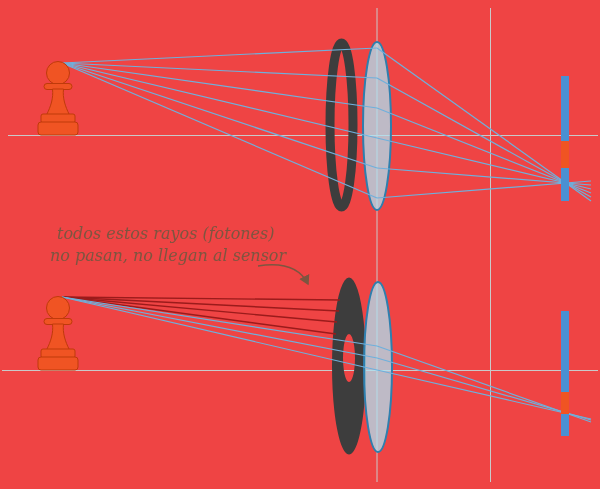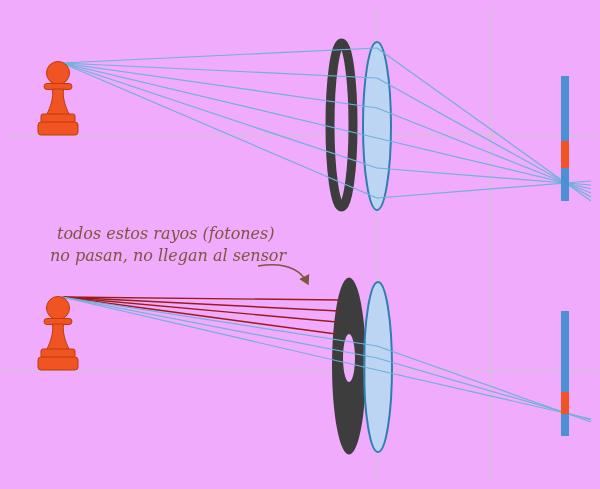--- a/index.html
+++ b/index.html
@@ -1,19 +1,19 @@
 <!DOCTYPE html>
 <html style="--pawn: #f05423; --pawn_stroke: #bf3a0a; --ray: #6fb0dc; --ray_blocked: #9b1b1b; --lens_fill: #aee1f2; --lens_stroke: #2e7fae; --aperture: #3d3d3d; --sensor: #4a90d2; --sensor_hit: #f05423; --grid: #c9c9c9; --annotation_text: #7d5540;"><head>
 <meta charset="utf-8">
 <style>
   html,body{margin:0;padding:0;background:#ffffff;}
   .stage{
     position:relative;
     width:600px;height:489px;
-    background:#f0abfc;
+    background:#ef4444;
     font-family:"DejaVu Serif", serif;
     overflow:hidden;
   }
   svg{display:block;}
   .grid{stroke:var(--grid);stroke-width:1;}
   .ray{stroke:var(--ray);stroke-width:1.2;fill:none;}
   .ray-blocked{stroke:var(--ray_blocked);stroke-width:1.4;fill:none;}
   .lens{fill:var(--lens_fill);fill-opacity:0.75;stroke:var(--lens_stroke);stroke-width:2;}
   .aperture-ring{stroke:var(--aperture);stroke-width:9;fill:none;}
   .aperture-solid{fill:var(--aperture);}

